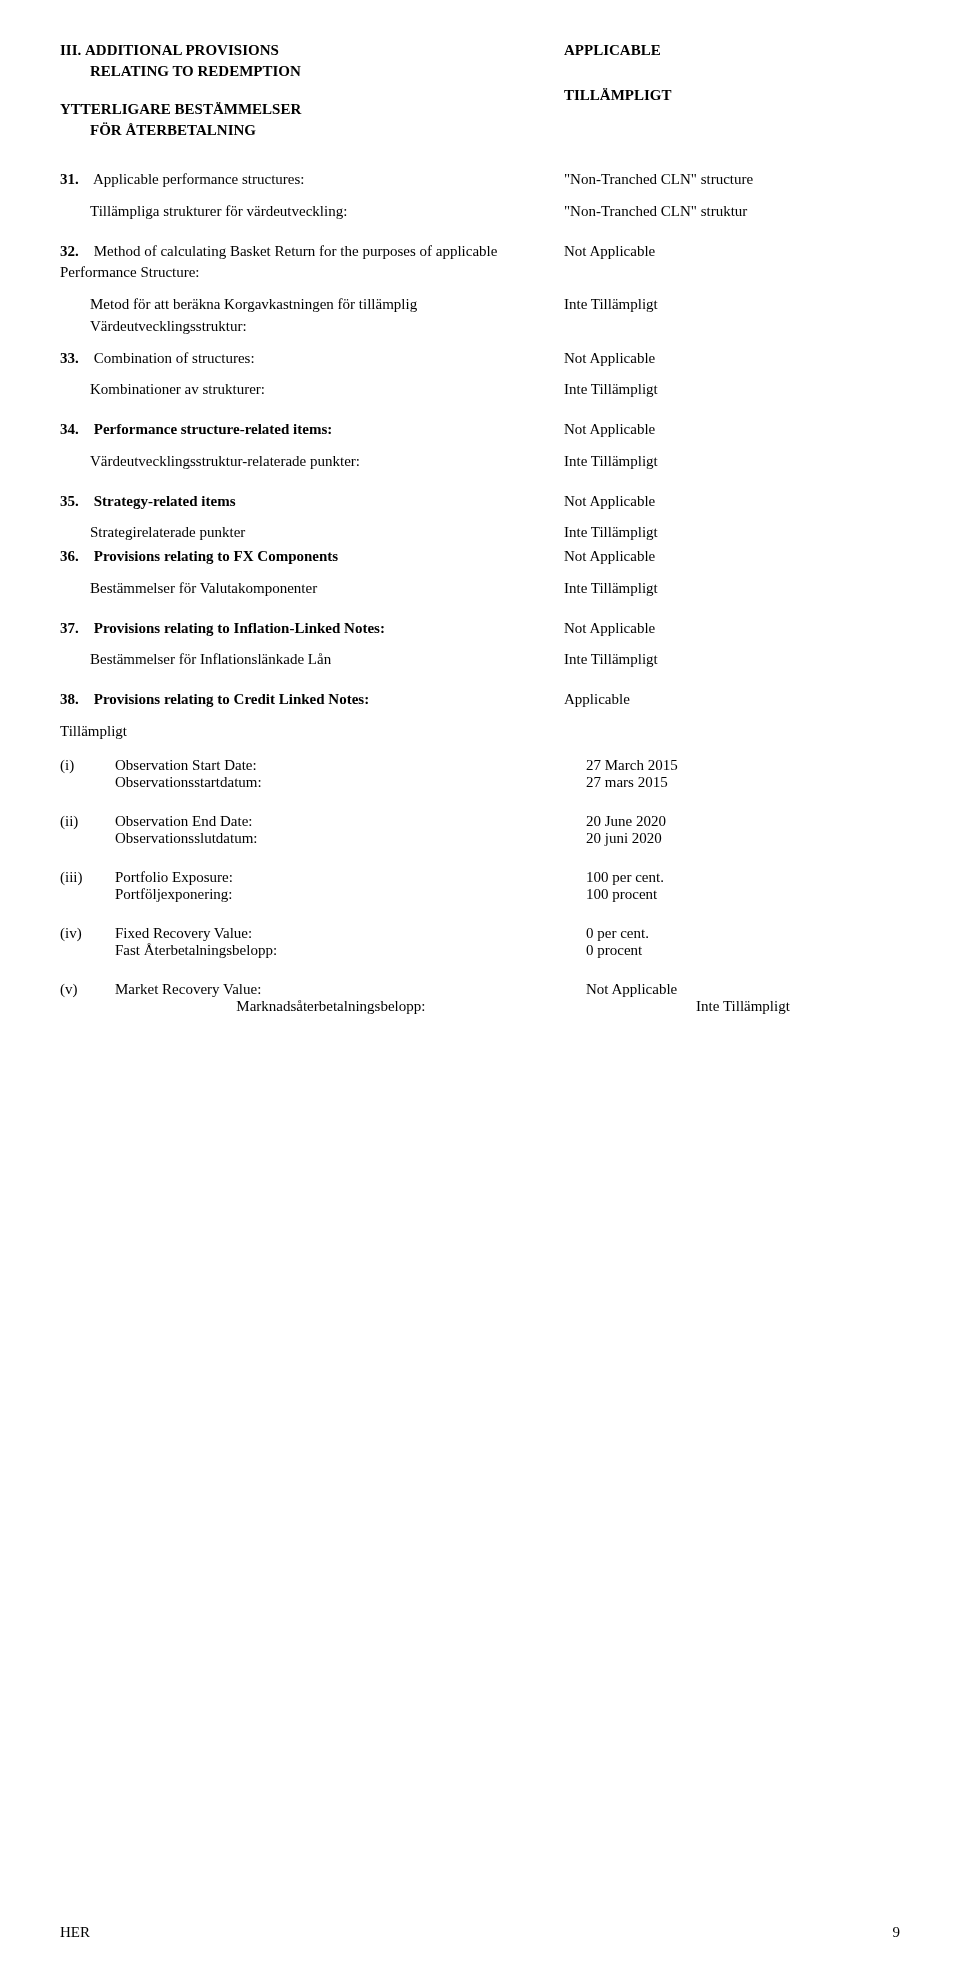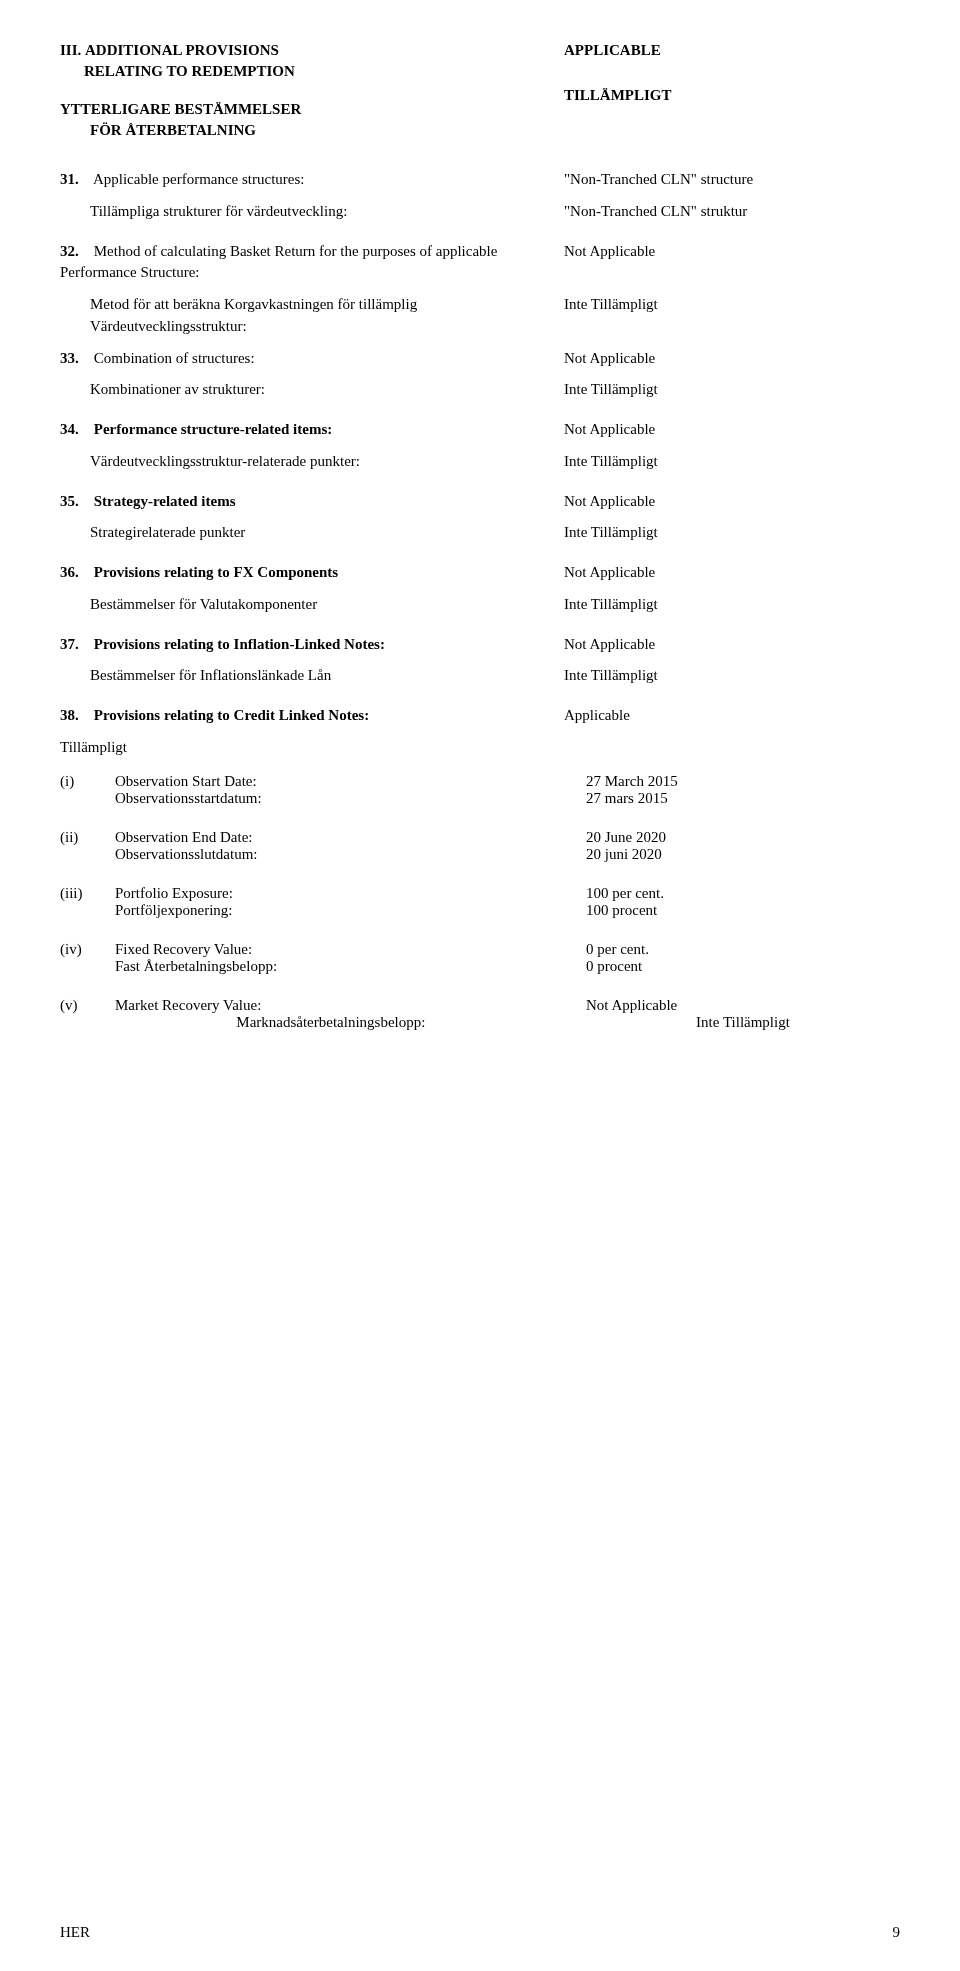--- a/index.html
+++ b/index.html
@@ -87,21 +87,21 @@
   </style>
 </head>
 <body>
 
 <div class="page-content">
 
   <div class="section-header">
     <div class="section-header-left">
       <span class="section-title">III.</span>
       <span class="section-title">ADDITIONAL PROVISIONS</span><br>
-      <span class="section-title indent" style="margin-left:24px;">RELATING TO REDEMPTION</span><br><br>
+      <span class="section-title indent" style="margin-left:30px;">RELATING TO REDEMPTION</span><br><br>
       <span class="section-title">YTTERLIGARE BESTÄMMELSER</span><br>
       <span class="section-title indent" style="margin-left:30px;">FÖR ÅTERBETALNING</span>
     </div>
     <div class="section-header-right">
       <div class="section-title">APPLICABLE</div>
       <div style="margin-top:24px;" class="section-title">TILLÄMPLIGT</div>
     </div>
   </div>
 
   <div class="row">
@@ -152,21 +152,21 @@
     <div class="row-right">Inte Tillämpligt</div>
   </div>
 
   <div class="row">
     <div class="row-left">
       <span class="row-number bold">35.</span>
       <span class="bold">Strategy-related items</span>
     </div>
     <div class="row-right">Not Applicable</div>
   </div>
-  <div class="row" style="margin-bottom:18px;">
+  <div class="row" style="margin-bottom:2px;">
     <div class="row-left indent">Strategirelaterade punkter</div>
     <div class="row-right">Inte Tillämpligt</div>
   </div>
 
   <div class="row">
     <div class="row-left">
       <span class="row-number bold">36.</span>
       <span class="bold">Provisions relating to FX Components</span>
     </div>
     <div class="row-right">Not Applicable</div>

